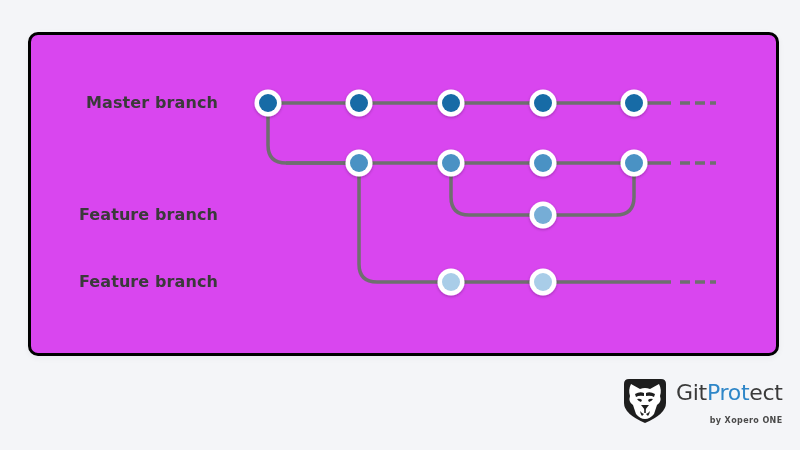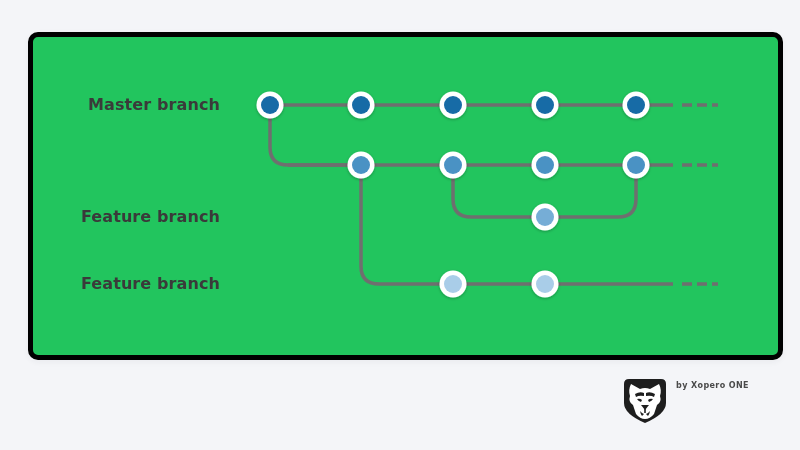--- a/index.html
+++ b/index.html
@@ -4,21 +4,21 @@
 <style>
   html,body{margin:0;padding:0;}
   body{
     width:800px;height:450px;
     background:var(--page-bg,#f4f5f8);
     font-family:"DejaVu Sans","Liberation Sans",sans-serif;
     position:relative;overflow:hidden;
   }
   .card{
     position:absolute;left:28px;top:32px;width:745px;height:318px;
-    background:#22c55e;border:5px solid #000000;border-radius:10px;
+    background:#d946ef;border:3px solid #000000;border-radius:10px;
     box-shadow:0 2px 6px rgba(30,40,60,0.05);
   }
   .graph{position:absolute;left:0;top:0;}
   .branch-label{
     position:absolute;right:558px;width:200px;
     text-align:right;line-height:22px;
     font-size:16px;font-weight:600;color:#3a3a3a;
     letter-spacing:0.1px;white-space:nowrap;
   }
   .line{fill:none;stroke:var(--line-color,#6f6f6f);stroke-width:3.5;}
@@ -32,21 +32,21 @@
     position:absolute;left:622px;top:377px;
     display:flex;align-items:flex-start;gap:8px;
   }
   .wordmark{display:flex;flex-direction:column;align-items:flex-end;padding-top:4px;}
   .brand{
     font-size:22px;line-height:24px;font-weight:500;color:var(--logo-dark,#3a3a3a);
     letter-spacing:-0.3px;white-space:nowrap;
   }
   .brand .blue{color:var(--logo-blue,#2e86c8);}
   .tagline{
-    font-size:8px;font-weight:600;color:#4a4a4a;letter-spacing:0.4px;margin-top:0;
+    font-size:8px;font-weight:600;color:#4a4a4a;letter-spacing:0.4px;margin-top:11px;
   }
 </style>
 </head>
 <body>
 
 <div class="page">
 
   <div class="card">
 
     <div class="branch-label" style="top:57px">Master branch</div>
@@ -118,17 +118,18 @@
       <path fill="#1e1e1e" d="M13 17 Q18 14 22 16 L22 19 Q17 18 14 20 Z"></path>
       <path fill="#1e1e1e" d="M33 17 Q28 14 24 16 L24 19 Q29 18 32 20 Z"></path>
       <path fill="#1e1e1e" d="M15 22 Q18 21 20 23 L19 25 Q16 24 15 22 Z"></path>
       <path fill="#1e1e1e" d="M31 22 Q28 21 26 23 L27 25 Q30 24 31 22 Z"></path>
       <path fill="#1e1e1e" d="M19 28 L27 28 L23 33 Z"></path>
       <path fill="#1e1e1e" d="M22.2 32 H23.8 V36 H22.2 Z"></path>
       <path fill="#1e1e1e" d="M18 34 Q20 36.5 22 37 L20 39 Q18.5 37 18 34 Z"></path>
       <path fill="#1e1e1e" d="M28 34 Q26 36.5 24 37 L26 39 Q27.5 37 28 34 Z"></path>
     </svg>
     <div class="wordmark">
+      <div class="brand"><span>Git</span><span class="blue">Prot</span><span>ect</span></div>
       <div class="tagline">by Xopero ONE</div>
     </div>
   </div>
 
 </div>
 
 </body></html>

